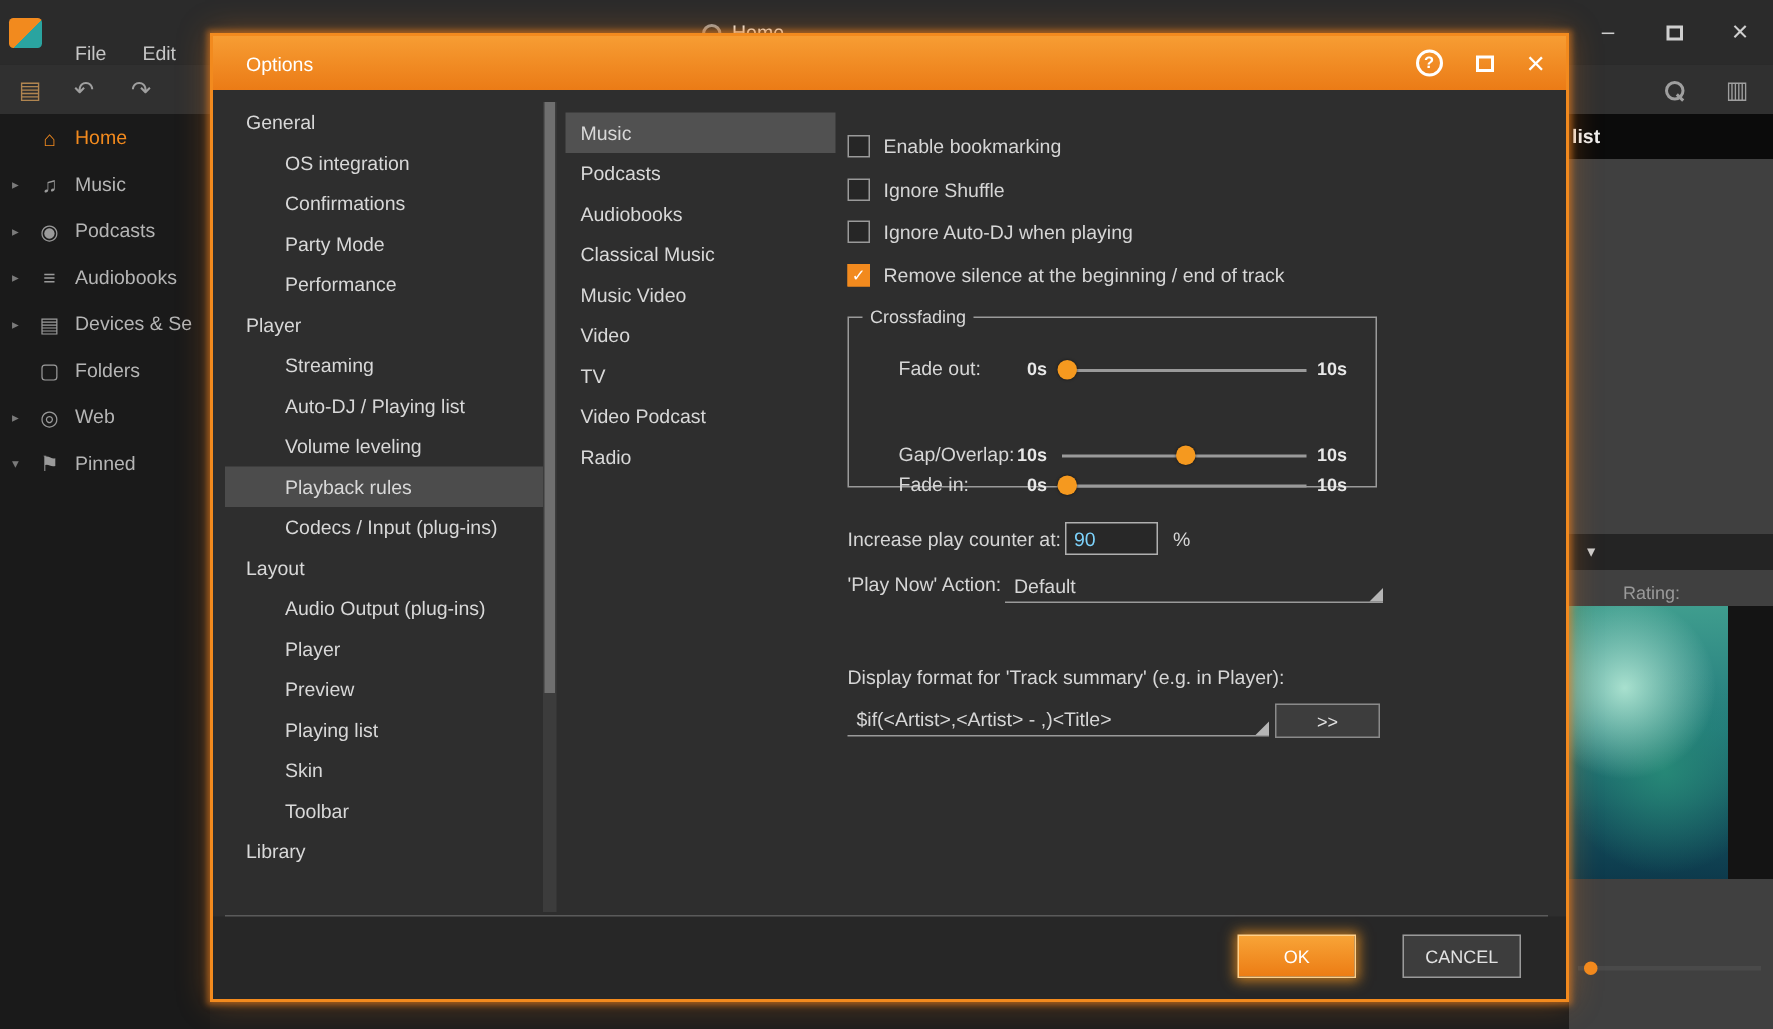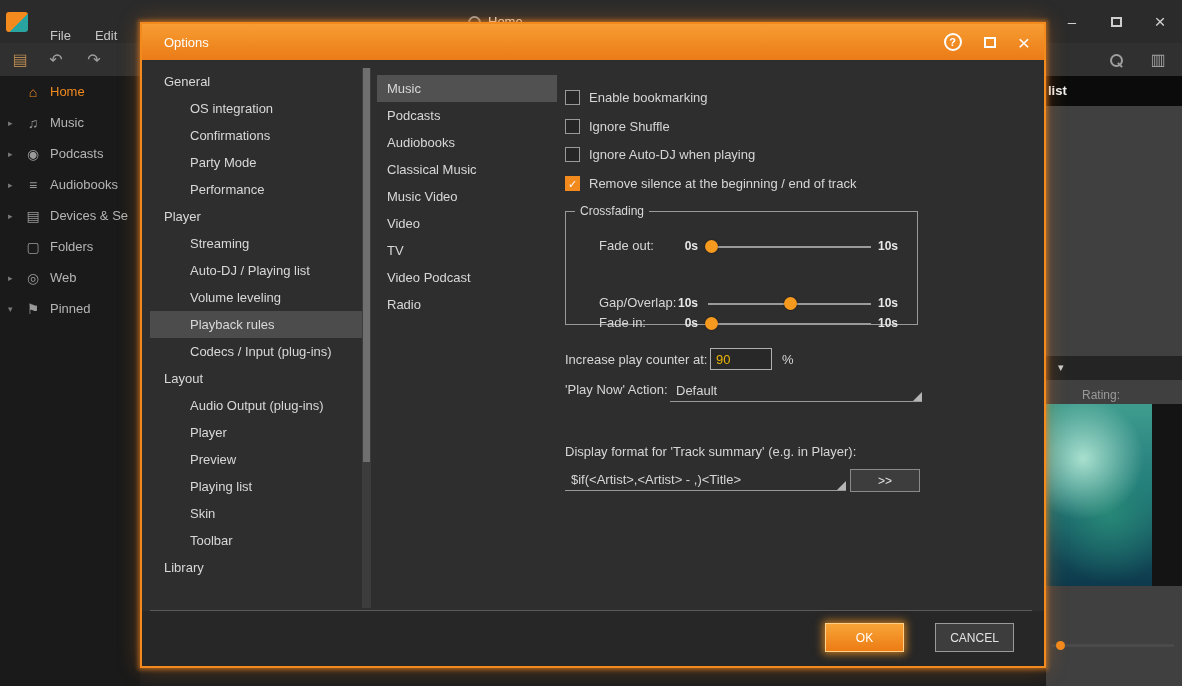--- a/index.html
+++ b/index.html
@@ -103,21 +103,21 @@
   .groupbox-title { position:absolute; top:-8px; left:9px; background:#2e2e2e; padding:0 5px; font-size:12px; color:#d8d8d8; }
   .xf-row { position:absolute; left:0; right:0; height:18px; }
   .xf-label { position:absolute; left:33px; top:1px; }
   .xf-min { position:absolute; left:80px; width:52px; top:2px; text-align:right; font-size:12px; font-weight:bold; color:#e8e8e8; }
   .xf-track { position:absolute; left:142px; width:163px; top:9px; height:2px; background:#9a9a9a; }
   .xf-thumb { position:absolute; top:-6px; width:13px; height:13px; border-radius:50%; background:#f5991f; box-shadow:0 0 2px rgba(0,0,0,.6); }
   .xf-max { position:absolute; left:312px; top:2px; font-size:12px; font-weight:bold; color:#e8e8e8; }
 
   .pc-label { position:absolute; left:423px; top:292px; }
   .pc-input { position:absolute; left:568px; top:288px; width:62px; height:22px; background:#282828;
-    border:1px solid #b0b0b0; color:#eab308; font-family:"Liberation Sans",sans-serif; font-size:13px; padding-left:5px; }
+    border:1px solid #b0b0b0; color:#7dd3fc; font-family:"Liberation Sans",sans-serif; font-size:13px; padding-left:5px; }
   .pc-suffix { position:absolute; left:640px; top:292px; }
 
   .pn-label { position:absolute; left:423px; top:322px; }
   .combo-line { position:absolute; height:22px; border-bottom:1px solid #9a9a9a; }
   .combo-line .combo-value { position:absolute; left:6px; top:3px; white-space:nowrap; }
   .combo-corner { position:absolute; right:0; bottom:0; width:0; height:0;
     border-left:9px solid transparent; border-bottom:9px solid #b5b5b5; }
   .pn-combo { left:528px; top:320px; width:252px; }
 
   .df-label { position:absolute; left:423px; top:384px; }

